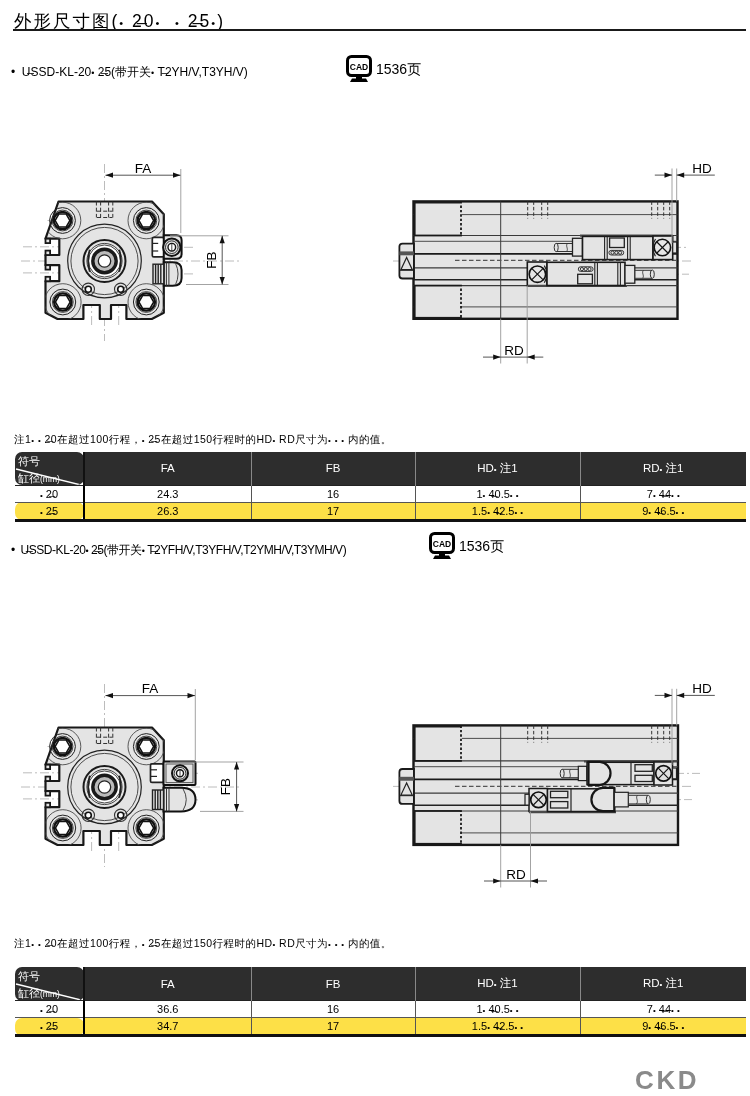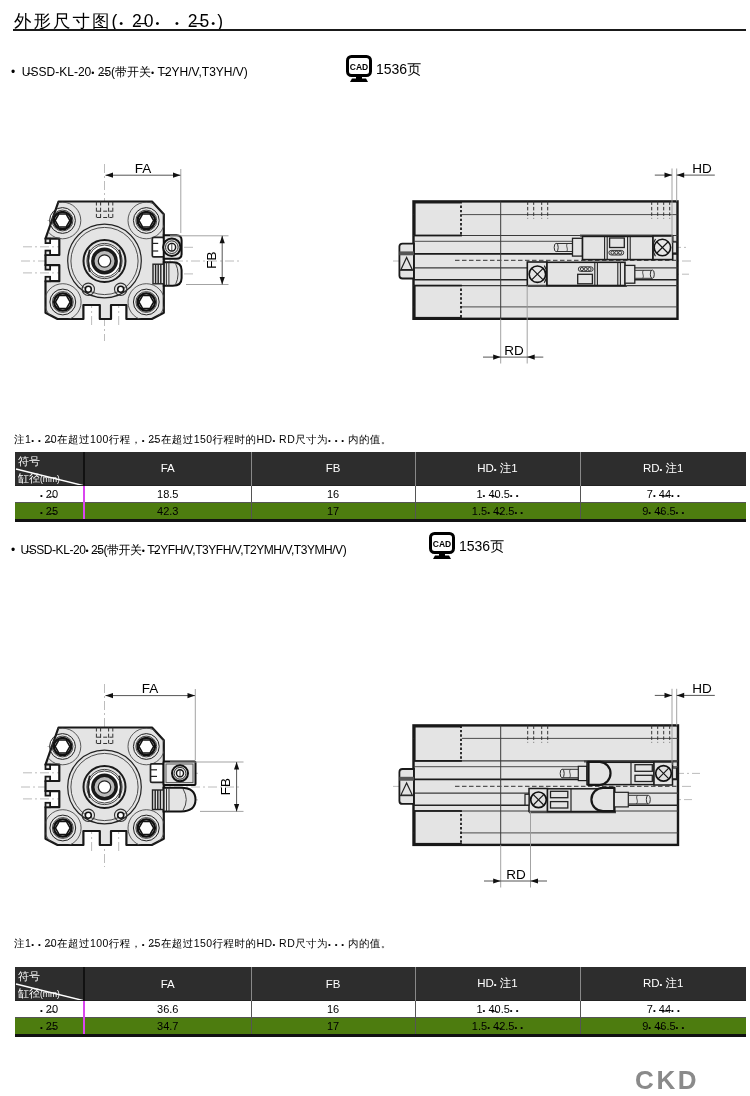--- a/index.html
+++ b/index.html
@@ -2,27 +2,27 @@
 <html><head>
 <meta charset="utf-8">
 <style>
   html,body{margin:0;padding:0;}
   body{width:750px;height:1096px;position:relative;background:#fff;
        font-family:"Liberation Sans",sans-serif;overflow:hidden;}
   .abs{position:absolute;}
   .tbl{position:absolute;left:15px;width:731px;border-collapse:collapse;table-layout:fixed;}
   .tbl td{padding:0;text-align:center;vertical-align:middle;font-size:11px;color:#000;
           border-left:1px solid #555;overflow:hidden;}
-  .tbl td:first-child{border-left:none;}
+  .tbl td:first-child{border-left:none;border-radius:7px;}
   .tbl tr.hd td{background:#2d2d2d;color:#fff;height:33px;font-size:11.5px;border-left:1px solid #888;}
   .tbl tr.hd td:first-child{border-left:none;}
   .tbl tr.r1 td{background:#fff;height:16px;border-top:1.5px solid #222;}
-  .tbl tr.r2 td{background:#4d7c0f;height:16px;border-top:1px solid #555;border-bottom:3px solid #111;}
+  .tbl tr.r2 td{background:#fde047;height:16px;border-top:1px solid #555;border-bottom:3px solid #111;}
   .tbl td.c1{border-left:none;}
-  .tbl tr.r1 td.c1,.tbl tr.r2 td.c1{border-right:2px solid #d946ef;}
+  .tbl tr.r1 td.c1,.tbl tr.r2 td.c1{border-right:2px solid #000000;}
   .tbl tr.hd td.c1{border-right:2px solid #111;position:relative;background:#2d2d2d;
       text-align:left;color:#fff;}
 </style>
 </head>
 <body>
 
 <div class="abs" style="left:14px;top:9px;font-size:17.5px;color:#000;letter-spacing:2px;">外形尺寸图(<span style="font-size:11px;">•</span>&nbsp;2̶0<span style="font-size:11px;">•</span>&nbsp;&nbsp;<span style="font-size:11px;">•</span>&nbsp;2̶5<span style="font-size:11px;">•</span>)</div>
 
 <div class="abs" style="left:13px;top:29px;width:733px;height:2px;background:#1a1a1a;"></div>
 
@@ -56,28 +56,28 @@
       <div style="position:absolute;left:3px;top:2px;font-size:11px;">符号</div>
       <div style="position:absolute;left:3px;top:19px;font-size:11px;">缸径<span style="font-size:8.5px;">(mm)</span></div>
     </td>
     <td>FA</td>
         <td>FB</td>
         <td>HD<span style="font-size:8px;">•</span> 注1</td>
         <td>RD<span style="font-size:8px;">•</span> 注1</td>
   </tr>
   <tr class="r1">
         <td class="c1"><span style="font-size:8px;">•</span> 2̶0</td>
-        <td>18.5</td>
+        <td>24.3</td>
         <td>16</td>
         <td>1<span style="font-size:8px;">•</span> 4̶0.5<span style="font-size:8px;">•</span> <span style="font-size:8px;">•</span></td>
         <td>7<span style="font-size:8px;">•</span> 4̶4<span style="font-size:8px;">•</span> <span style="font-size:8px;">•</span></td>
       </tr>
   <tr class="r2">
         <td class="c1"><span style="font-size:8px;">•</span> 2̶5</td>
-        <td>42.3</td>
+        <td>26.3</td>
         <td>17</td>
         <td>1.5<span style="font-size:8px;">•</span> 4̶2.5<span style="font-size:8px;">•</span> <span style="font-size:8px;">•</span></td>
         <td>9<span style="font-size:8px;">•</span> 4̶6.5<span style="font-size:8px;">•</span> <span style="font-size:8px;">•</span></td>
       </tr>
 </tbody>
   </table>
 
 <div class="abs" style="left:11px;top:542px;font-size:12px;color:#000;letter-spacing:-0.45px;">•&nbsp; U̶SSD-KL-20<span style="font-size:9px;">•</span> 2̶5(带开关<span style="font-size:9px;">•</span> T̶2YFH/V,T3YFH/V,T2YMH/V,T3YMH/V)</div>
 
 <svg class="abs" style="left:429px;top:532px;" width="26" height="28" viewBox="0 0 26 28">

